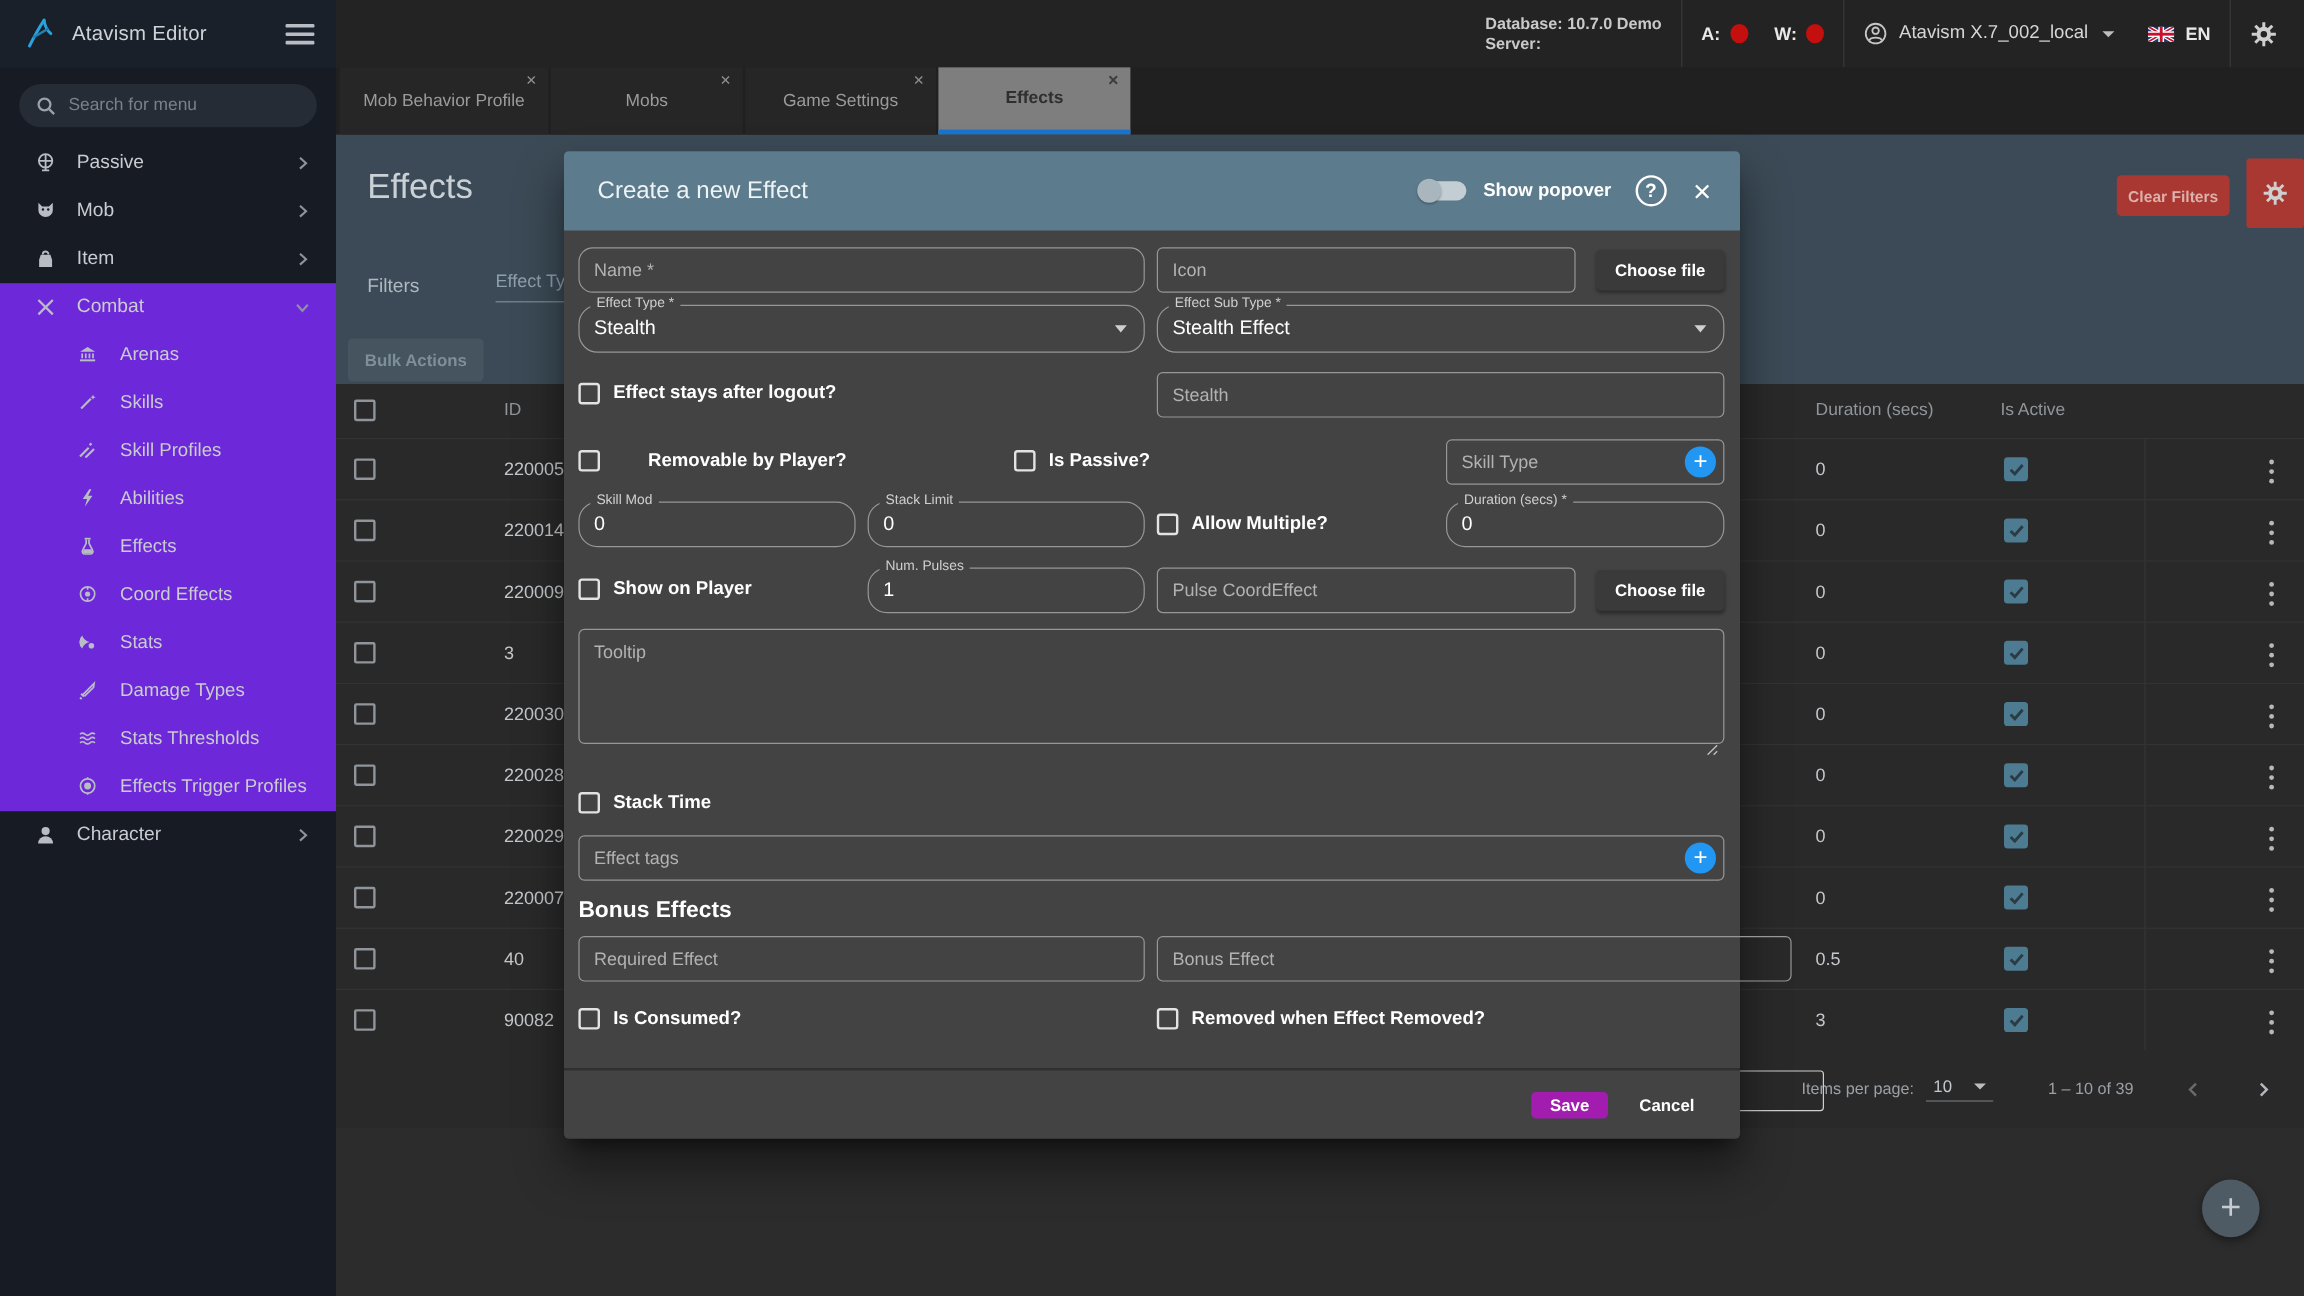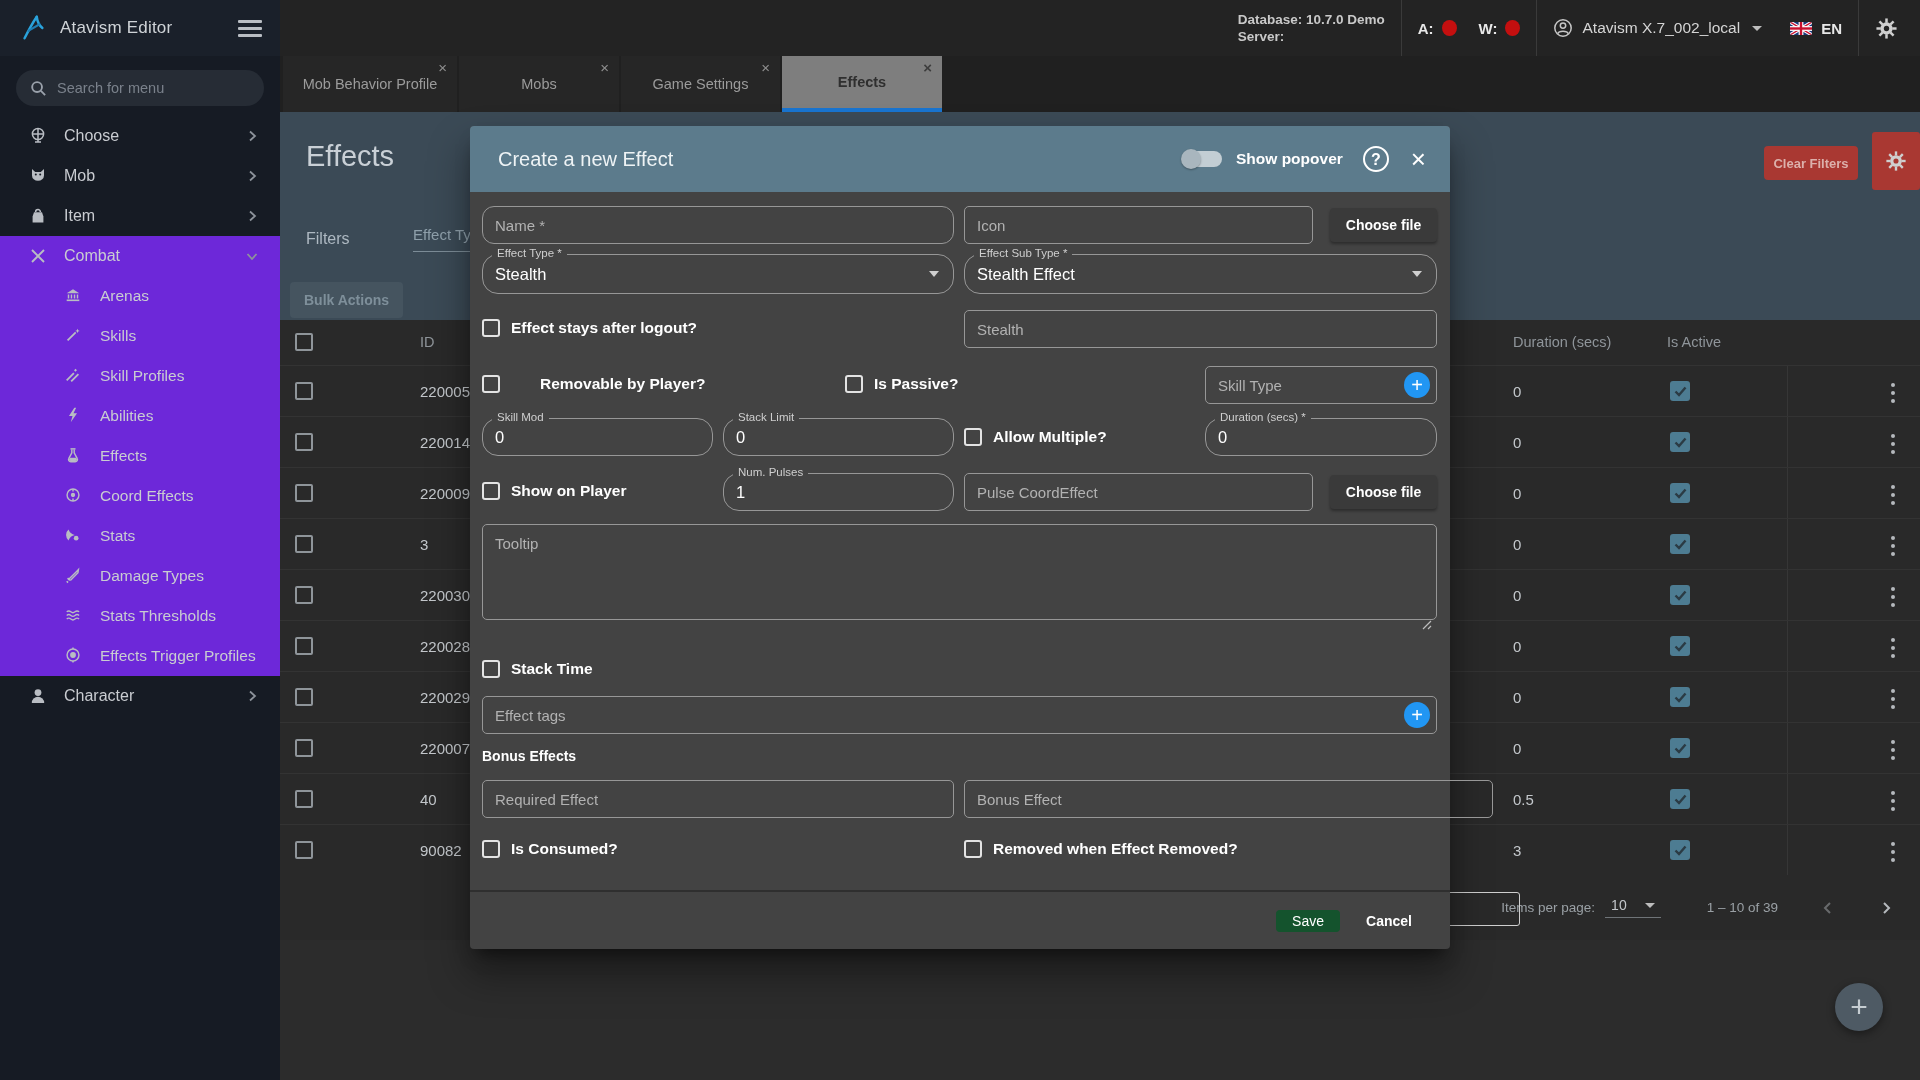--- a/index.html
+++ b/index.html
@@ -122,27 +122,27 @@
     border-left:5.5px solid transparent; border-right:5.5px solid transparent; border-top:6.5px solid #cfcfcf; }
   .boxsel { position:absolute; border:1px solid #979797; border-radius:5px; display:flex; align-items:center;
     padding:0 12px; color:#b2b2b2; font-size:15px; cursor:pointer; }
   .plus-btn { position:absolute; right:6px; top:50%; transform:translateY(-50%); width:26px; height:26px;
     border-radius:50%; background:#2196f3; border:none; color:#fff; font-size:20px; line-height:24px; cursor:pointer; }
   .cbrow { position:absolute; display:flex; align-items:center; cursor:pointer; }
   .mcb { width:18px; height:18px; border:2px solid #e3e3e3; border-radius:3px; background:transparent; }
   .cbrow .cblabel { color:#ffffff; font-weight:bold; font-size:15.5px; margin-left:11px; }
   .file-btn { position:absolute; background:#3a3a3a; border:none; border-radius:4px; color:#ffffff;
     font-weight:bold; font-size:14px; cursor:pointer; box-shadow:0 2px 3px rgba(0,0,0,.35); }
-  .section-heading { position:absolute; color:#ffffff; font-weight:bold; font-size:14px; }
+  .section-heading { position:absolute; color:#ffffff; font-weight:bold; font-size:19px; }
   .resize-handle { position:absolute; right:14px; bottom:338px; width:10px; height:10px; }
 
   #modal-footer { height:59px; border-top:2px solid #2f2f2f; display:flex; align-items:center;
     justify-content:flex-end; padding-right:28px; gap:16px; }
-  #save-btn { width:64px; height:22px; background:#14532d; border:none; border-radius:4px; color:#ffffff;
-    font-weight:normal; font-size:14px; cursor:pointer; }
+  #save-btn { width:64px; height:22px; background:#a21caf; border:none; border-radius:4px; color:#ffffff;
+    font-weight:bold; font-size:14px; cursor:pointer; }
   #cancel-btn { background:transparent; border:none; color:#ffffff; font-weight:bold; font-size:14px;
     cursor:pointer; padding:8px 10px; }
 
   svg { display:block; }
 </style>
 </head>
 <body>
 
 <div id="topbar">
   <div id="logo-area">
@@ -235,21 +235,21 @@
   <div id="nav">
 
     <div class="nav-item">
       <span class="nicon">
         <svg viewBox="0 0 20 20" width="20" height="20" fill="none" stroke="#b9bdc3" stroke-width="1.5">
           <circle cx="10" cy="8" r="5.6"></circle>
             <path d="M4.4 8 h11.2 M10 2.4 v11.2"></path>
             <path d="M7 16 h6 M10 13.6 v2.4"></path>
         </svg>
         </span>
-      <span>Choose</span>
+      <span>Passive</span>
       <span class="chev">
         <svg viewBox="0 0 16 16" width="16" height="16" fill="none" stroke="#8d939b" stroke-width="1.8">
             <path d="M6 3.5 L11 8 L6 12.5"></path>
           </svg>
         </span>
     </div>
 
     <div class="nav-item">
       <span class="nicon">
         <svg viewBox="0 0 20 20" width="20" height="20">

